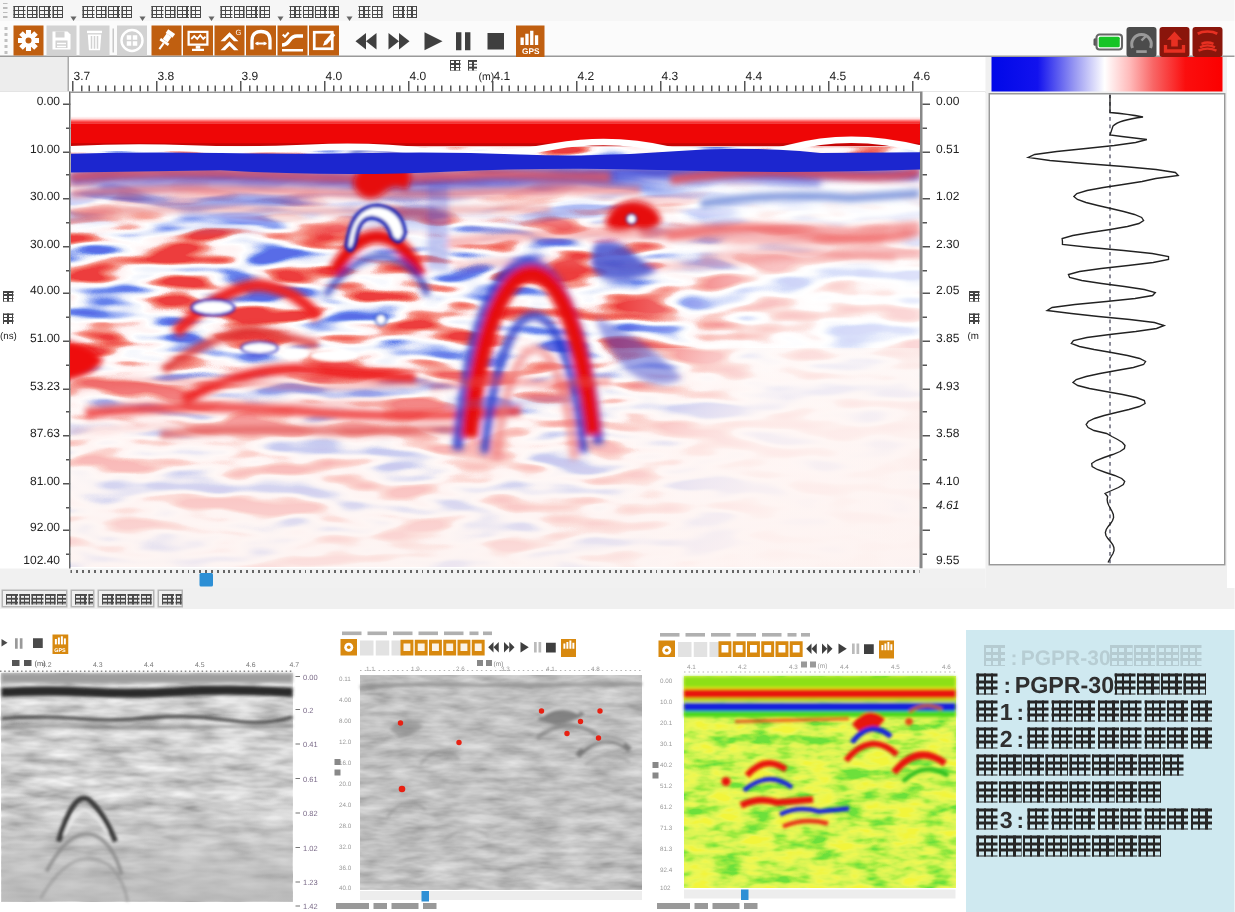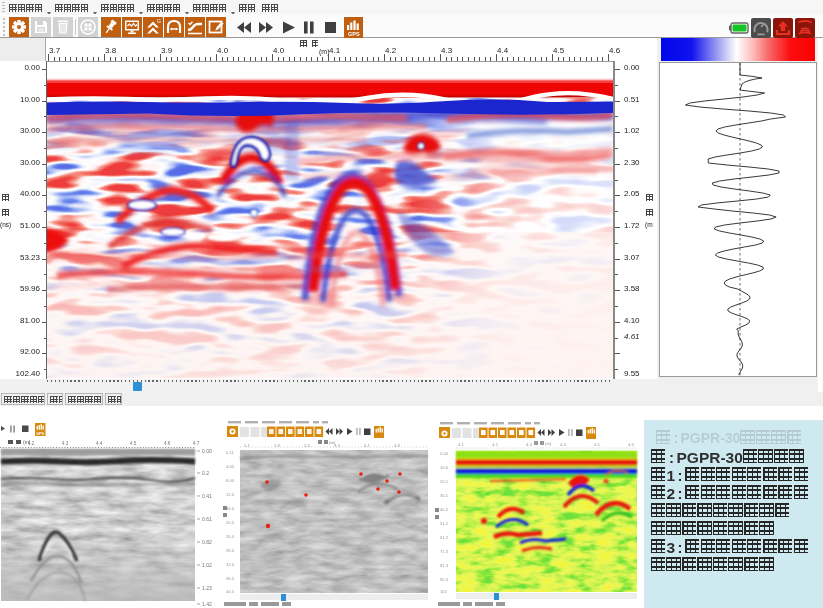--- a/index.html
+++ b/index.html
@@ -319,21 +319,21 @@
       <div class="abs" style="right:0;top:118.6px;width:3px;height:1px;background:#555;"></div>
       <div class="abs" style="right:7px;top:128.4px;font-size:8px;color:#222;">40.00</div>
       <div class="abs" style="right:0;top:134.4px;width:5px;height:1px;background:#555;"></div>
       <div class="abs" style="right:0;top:150.2px;width:3px;height:1px;background:#555;"></div>
       <div class="abs" style="right:7px;top:160.0px;font-size:8px;color:#222;">51.00</div>
       <div class="abs" style="right:0;top:166.0px;width:5px;height:1px;background:#555;"></div>
       <div class="abs" style="right:0;top:181.8px;width:3px;height:1px;background:#555;"></div>
       <div class="abs" style="right:7px;top:191.6px;font-size:8px;color:#222;">53.23</div>
       <div class="abs" style="right:0;top:197.6px;width:5px;height:1px;background:#555;"></div>
       <div class="abs" style="right:0;top:213.4px;width:3px;height:1px;background:#555;"></div>
-      <div class="abs" style="right:7px;top:223.2px;font-size:8px;color:#222;">59.96</div>
+      <div class="abs" style="right:7px;top:223.2px;font-size:8px;color:#222;">87.63</div>
       <div class="abs" style="right:0;top:229.2px;width:5px;height:1px;background:#555;"></div>
       <div class="abs" style="right:0;top:245.0px;width:3px;height:1px;background:#555;"></div>
       <div class="abs" style="right:7px;top:254.8px;font-size:8px;color:#222;">81.00</div>
       <div class="abs" style="right:0;top:260.8px;width:5px;height:1px;background:#555;"></div>
       <div class="abs" style="right:0;top:276.6px;width:3px;height:1px;background:#555;"></div>
       <div class="abs" style="right:7px;top:286.4px;font-size:8px;color:#222;">92.00</div>
       <div class="abs" style="right:0;top:292.4px;width:5px;height:1px;background:#555;"></div>
       <div class="abs" style="right:0;top:308.2px;width:3px;height:1px;background:#555;"></div>
       <div class="abs" style="right:7px;top:308.0px;font-size:8px;color:#222;">102.40</div>
       <div class="abs" style="right:0;top:323.0px;width:5px;height:1px;background:#555;"></div>
@@ -501,24 +501,24 @@
       <div class="abs" style="left:0;top:55.4px;width:3px;height:1px;background:#555;"></div>
       <div class="abs" style="left:9px;top:65.2px;font-size:8px;color:#222;">1.02</div>
       <div class="abs" style="left:0;top:71.2px;width:5px;height:1px;background:#555;"></div>
       <div class="abs" style="left:0;top:87.0px;width:3px;height:1px;background:#555;"></div>
       <div class="abs" style="left:9px;top:96.8px;font-size:8px;color:#222;">2.30</div>
       <div class="abs" style="left:0;top:102.8px;width:5px;height:1px;background:#555;"></div>
       <div class="abs" style="left:0;top:118.6px;width:3px;height:1px;background:#555;"></div>
       <div class="abs" style="left:9px;top:128.4px;font-size:8px;color:#222;">2.05</div>
       <div class="abs" style="left:0;top:134.4px;width:5px;height:1px;background:#555;"></div>
       <div class="abs" style="left:0;top:150.2px;width:3px;height:1px;background:#555;"></div>
-      <div class="abs" style="left:9px;top:160.0px;font-size:8px;color:#222;">1.72</div>
+      <div class="abs" style="left:9px;top:160.0px;font-size:8px;color:#222;">3.85</div>
       <div class="abs" style="left:0;top:166.0px;width:5px;height:1px;background:#555;"></div>
       <div class="abs" style="left:0;top:181.8px;width:3px;height:1px;background:#555;"></div>
-      <div class="abs" style="left:9px;top:191.6px;font-size:8px;color:#222;">3.07</div>
+      <div class="abs" style="left:9px;top:191.6px;font-size:8px;color:#222;">4.93</div>
       <div class="abs" style="left:0;top:197.6px;width:5px;height:1px;background:#555;"></div>
       <div class="abs" style="left:0;top:213.4px;width:3px;height:1px;background:#555;"></div>
       <div class="abs" style="left:9px;top:223.2px;font-size:8px;color:#222;">3.58</div>
       <div class="abs" style="left:0;top:229.2px;width:5px;height:1px;background:#555;"></div>
       <div class="abs" style="left:0;top:245.0px;width:3px;height:1px;background:#555;"></div>
       <div class="abs" style="left:9px;top:254.8px;font-size:8px;color:#222;">4.10</div>
       <div class="abs" style="left:0;top:260.8px;width:5px;height:1px;background:#555;"></div>
       <div class="abs" style="left:0;top:276.6px;width:3px;height:1px;background:#555;"></div>
       <div class="abs" style="left:9px;top:271px;font-size:8px;color:#222;font-style:italic;">4.61</div>
       <div class="abs" style="left:0;top:292.4px;width:5px;height:1px;background:#555;"></div>

